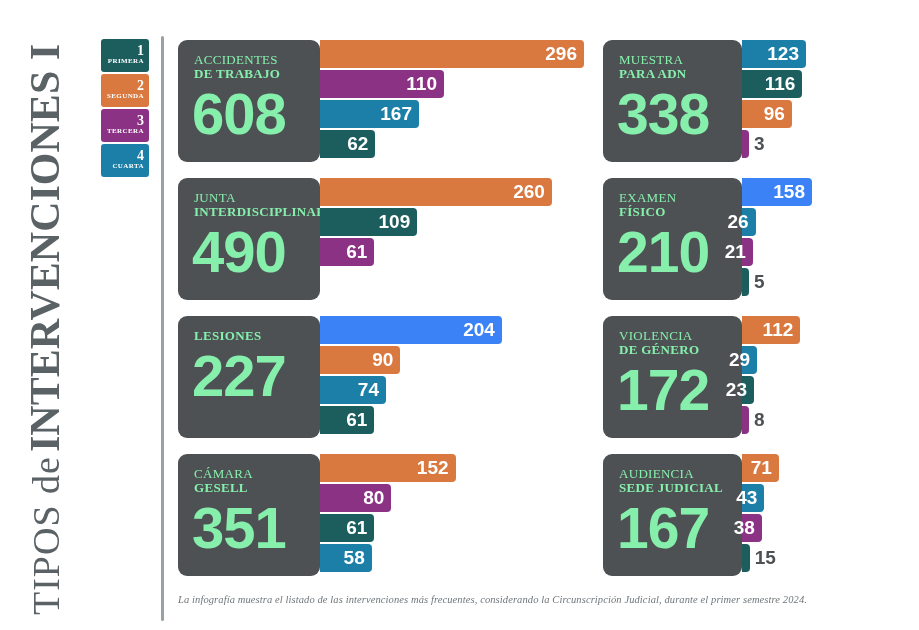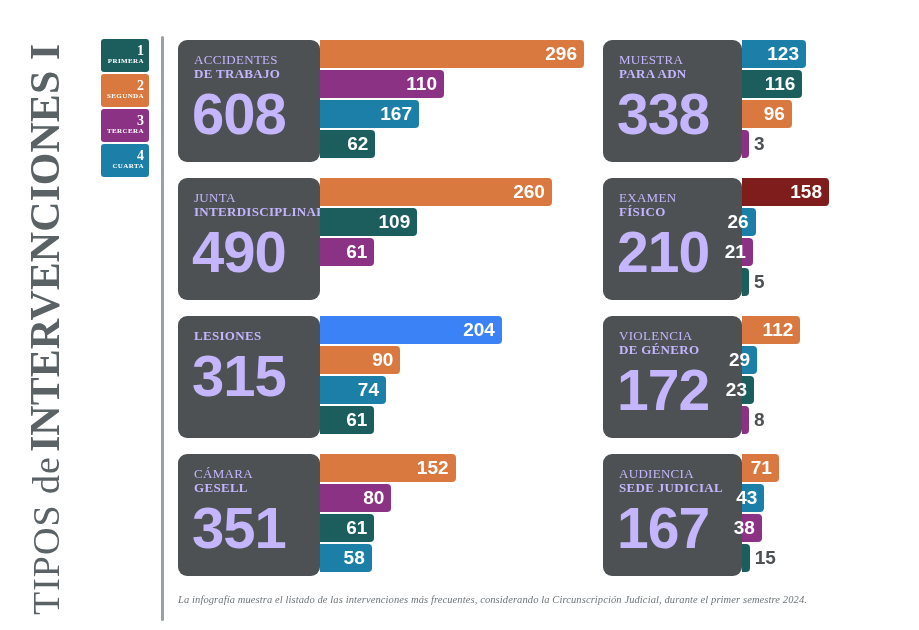--- a/index.html
+++ b/index.html
@@ -64,21 +64,21 @@
   
   #cards{position:absolute;left:0;top:0;width:919px;height:630px;}
   .card{position:absolute;}
   .card.col-left{left:178px;}
   .card.col-right{left:603px;}
 
   .panel{
     position:absolute;left:0;top:0;
     background:#4d5154;
     border-radius:9px;
-    color:#c4b5fd;
+    color:#86efac;
     box-sizing:border-box;
     padding:13px 0 12px 16px;
     overflow:hidden;
   }
   .card.col-left .panel{width:142px;height:122px;}
   .card.col-right .panel{width:139px;height:122px;}
 
   .panel-title{
     font-family:"Liberation Serif",serif;
     line-height:14px;
@@ -261,21 +261,21 @@
       <div class="card col-right" style="top: 178px;">
         <div class="panel" style="background: rgb(77, 81, 84);">
           <div class="panel-title">
             <span class="l1">EXAMEN</span>
             <span class="l2">FÍSICO</span>
           </div>
           <span class="panel-total">210</span>
         </div>
         <div class="bars">
           <div class="bar-row">
-            <div class="bar" style="background: #7f1d1d; width: 87px;">
+            <div class="bar" style="background: #3b82f6; width: 70px;">
               <span class="bar-val">158</span>
             </div>
           </div>
           <div class="bar-row">
             <div class="bar" style="background: rgb(27, 127, 168); width: 13.527px;">
               <span class="bar-val">26</span>
             </div>
           </div>
           <div class="bar-row">
             <div class="bar" style="background: rgb(139, 50, 133); width: 10.9257px;">
@@ -286,21 +286,21 @@
             <div class="bar" style="background: rgb(28, 94, 94); width: 7px;"></div>
             <span class="bar-val outside">5</span>
           </div>
         </div>
       </div>
       <div class="card col-left" style="top: 316px;">
         <div class="panel" style="background: rgb(77, 81, 84);">
           <div class="panel-title single">
             <span class="l1">LESIONES</span>
           </div>
-          <span class="panel-total">315</span>
+          <span class="panel-total">227</span>
         </div>
         <div class="bars">
           <div class="bar-row">
             <div class="bar" style="background: #3b82f6; width: 181.946px;">
               <span class="bar-val">204</span>
             </div>
           </div>
           <div class="bar-row">
             <div class="bar" style="background: rgb(217, 120, 63); width: 80.2703px;">
               <span class="bar-val">90</span>

